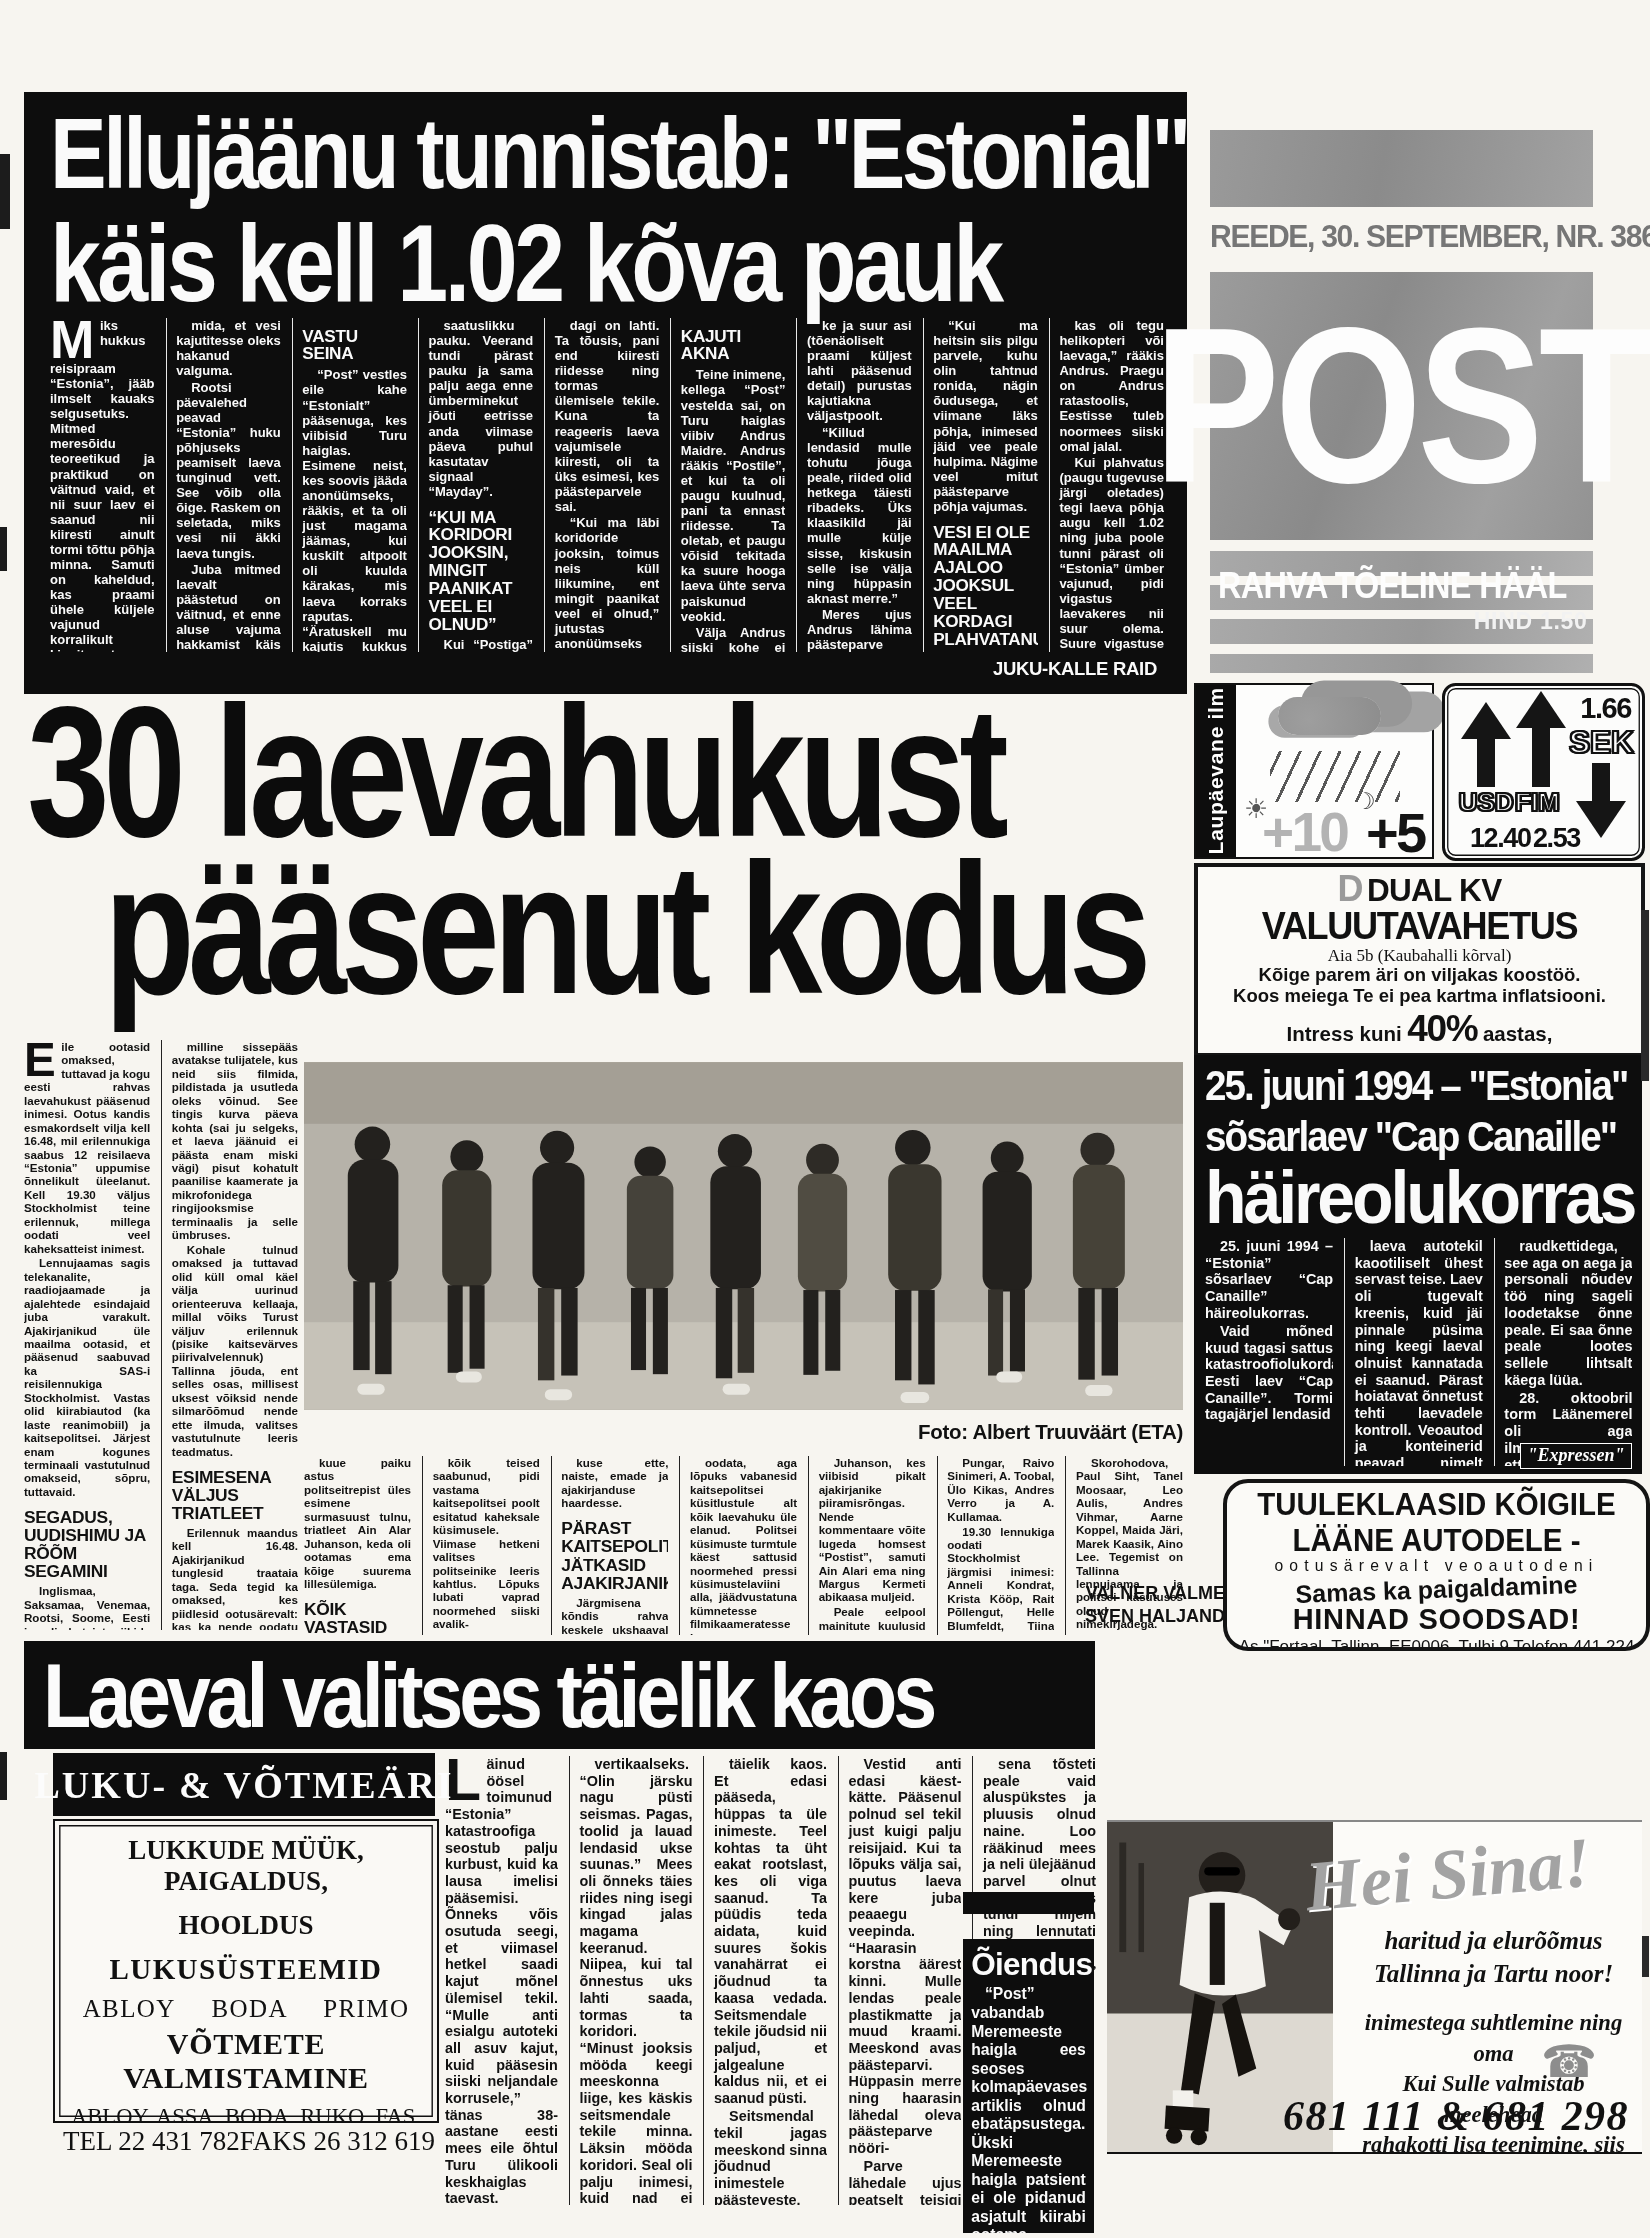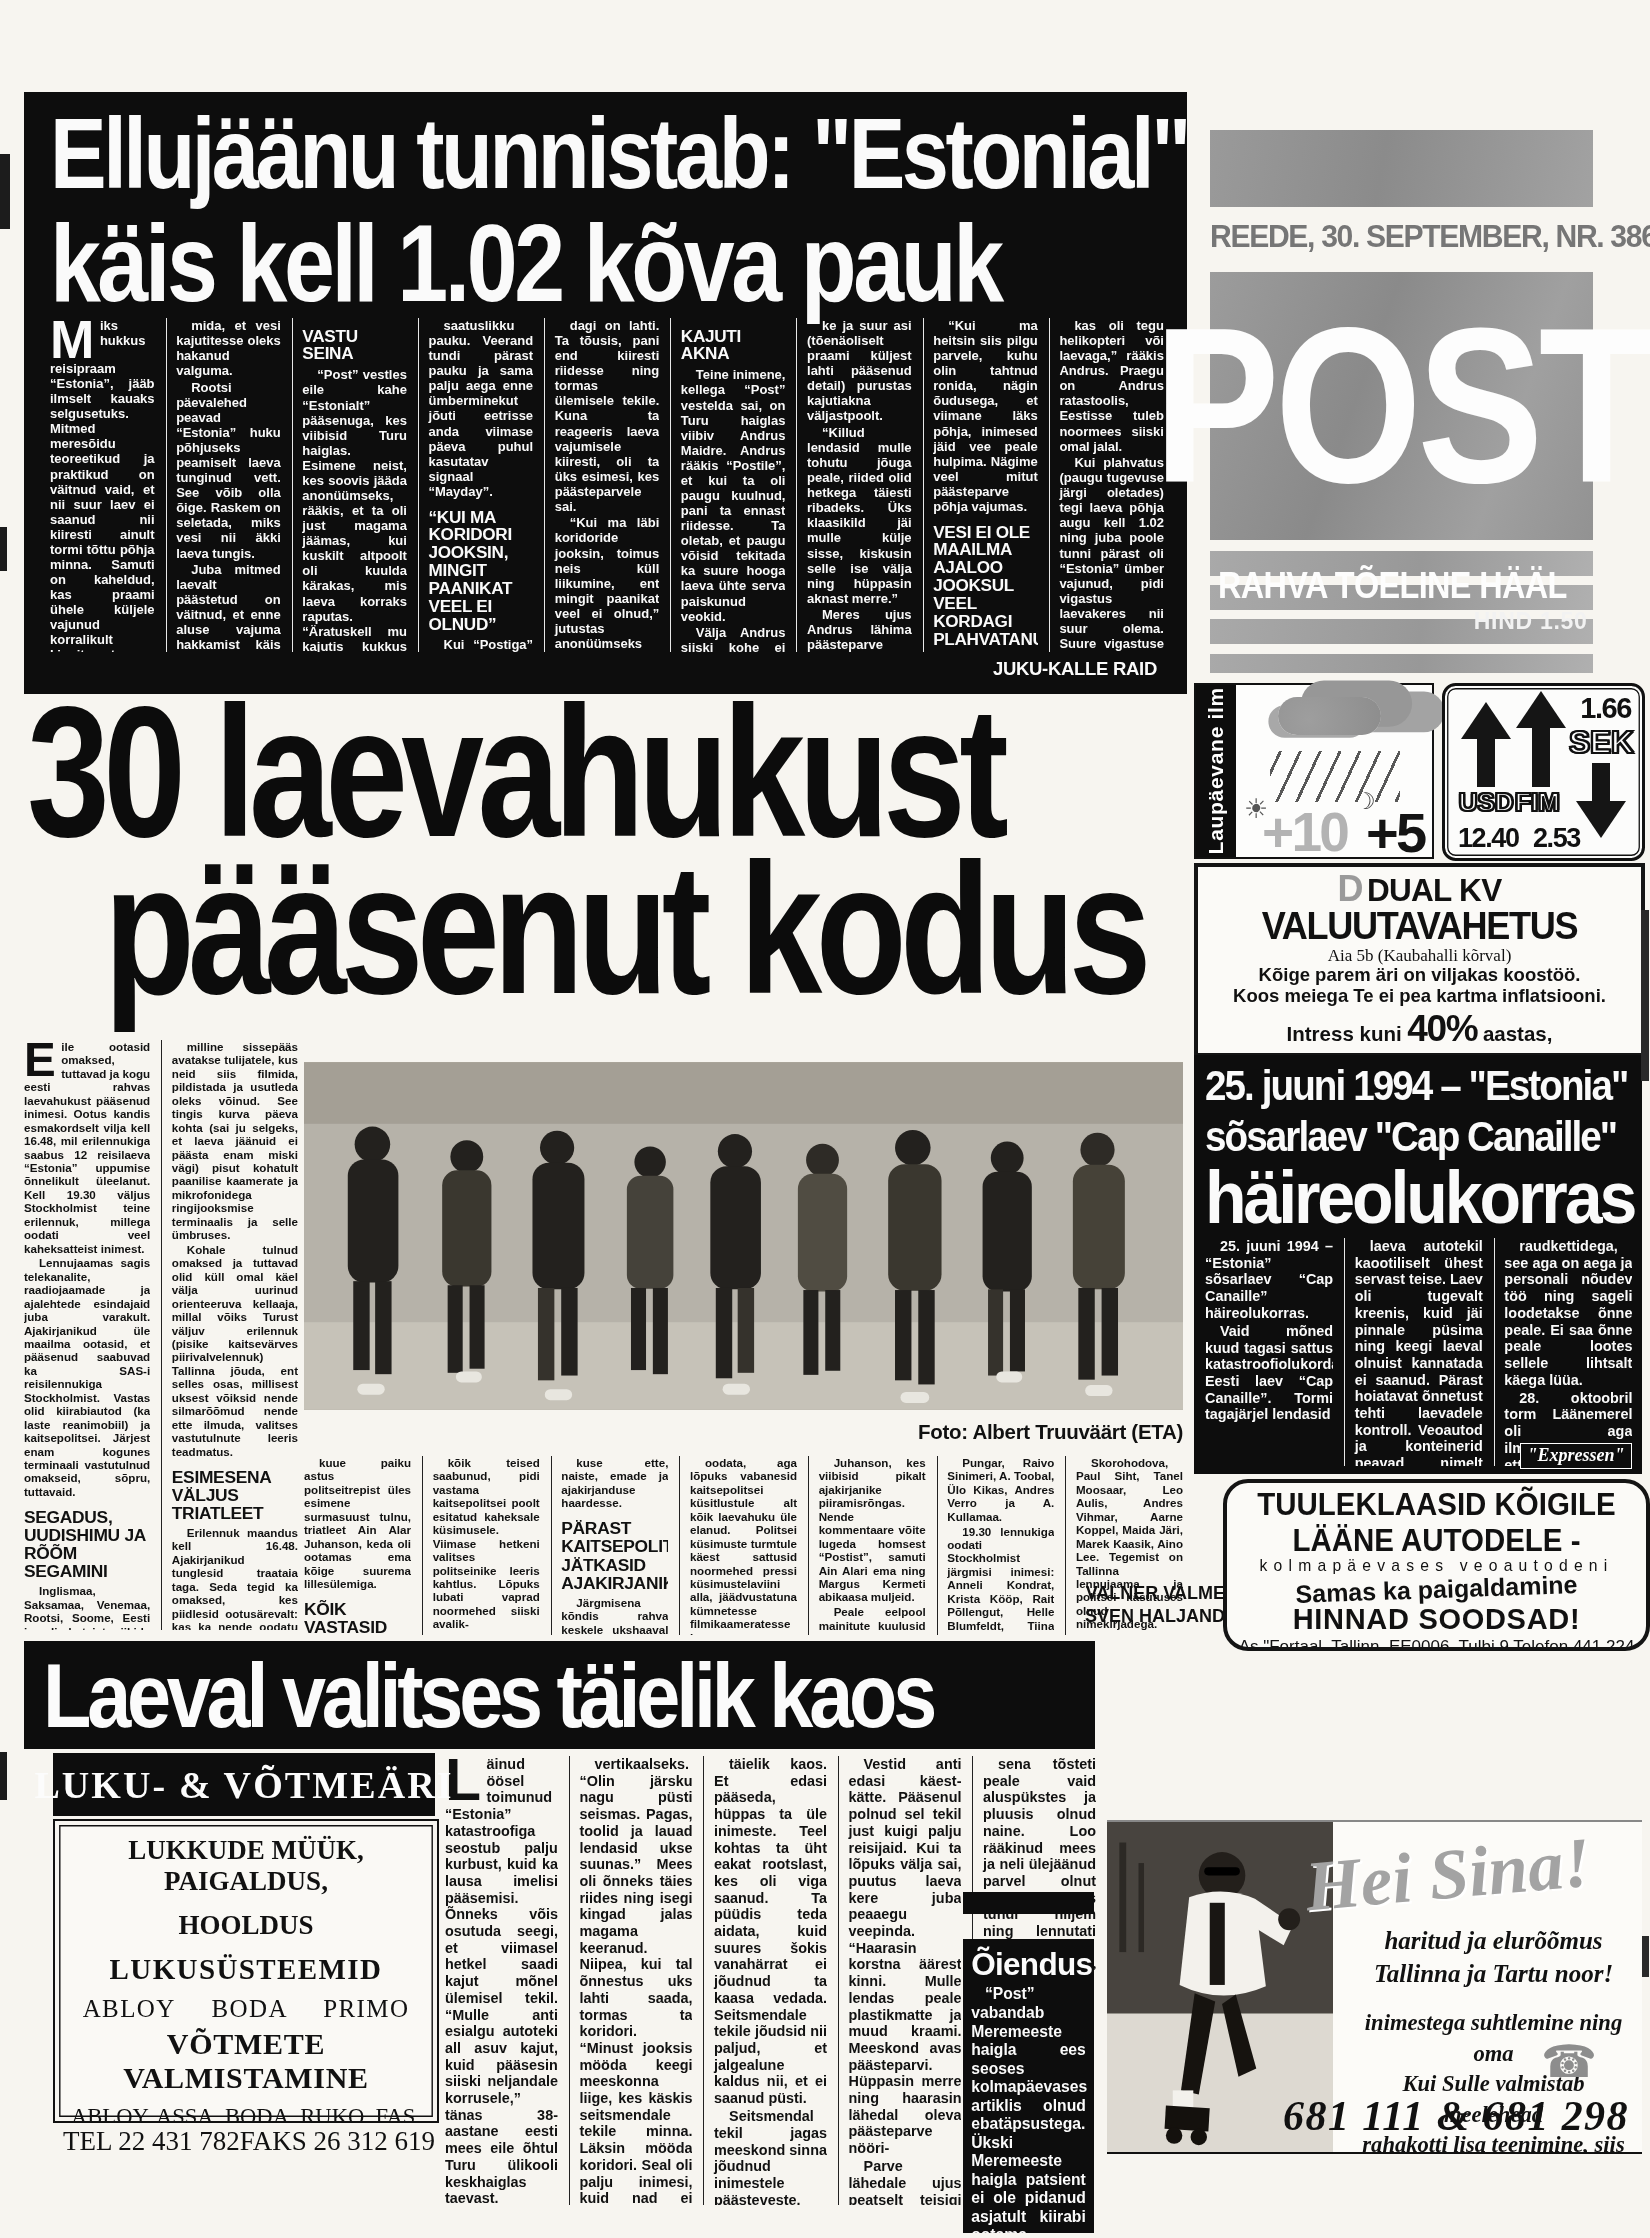--- a/index.html
+++ b/index.html
@@ -48,21 +48,21 @@
   .curr{position:absolute;left:1442px;top:683px;width:197px;height:172px;border:3.4px solid #111;border-radius:13.7px;background:#fcfcfb;box-shadow:inset 0 0 0 2.1px #fcfcfb,inset 0 0 0 3.4px #111;}
   .arr{position:absolute;display:flex;flex-direction:column;align-items:center;}
   .arr .head-up{width:0;height:0;border-left:25px solid transparent;border-right:25px solid transparent;border-bottom:37px solid #151515;}
   .arr .head-down{width:0;height:0;border-left:25px solid transparent;border-right:25px solid transparent;border-top:37px solid #151515;}
   .arr .stem{width:18px;background:#151515;}
   .bubble{color:#fff;font-weight:800;-webkit-text-stroke:2.1px #111;text-shadow:1.4px 1.4px 0 #111,-1.4px -1.4px 0 #111,1.4px -1.4px 0 #111,-1.4px 1.4px 0 #111;}
   .c-166{position:absolute;right:11px;top:5.5px;font-size:29px;font-weight:800;letter-spacing:-1.4px;}
   .c-sek{position:absolute;right:8.2px;top:38px;font-size:31.5px;}
   .c-usd{position:absolute;left:13.7px;bottom:40px;font-size:26px;}
   .c-fim{position:absolute;left:70px;bottom:40px;font-size:26px;}
-  .c-v1{position:absolute;left:13px;bottom:4.1px;font-size:27px;font-weight:800;letter-spacing:-1.4px;margin-top:23px;}
+  .c-v1{position:absolute;left:25px;bottom:4.1px;font-size:27px;font-weight:800;letter-spacing:-1.4px;margin-top:23px;}
   .c-v2{position:absolute;left:88px;bottom:4.1px;font-size:27px;font-weight:800;letter-spacing:-1.4px;}
   
   .dual{position:absolute;left:1194px;top:863px;width:443px;height:186px;border:4.1px solid #141414;background:#fbfaf7;text-align:center;overflow:hidden;}
   .dual .t-row{margin-top:4.1px;font-size:31.5px;font-weight:800;letter-spacing:-0.7px;line-height:1;}
   .dual .t-row .d-logo{color:#9a9a9a;font-size:36px;font-weight:800;margin-right:4.1px;}
   .dual .valut{font-size:38px;font-weight:800;letter-spacing:-1.4px;line-height:1.02;transform:scaleX(.95);}
   .dual .aia{font-size:17px;line-height:1.15;font-family:"Liberation Serif",serif;}
   .dual .b1{font-size:18.5px;font-weight:700;line-height:1.12;}
   .dual .intr{font-size:20.5px;font-weight:700;line-height:1.2;}
   .dual .intr b{font-size:37px;font-weight:800;letter-spacing:-1.4px;}
@@ -377,21 +377,21 @@
           <p class="para">raudkettidega, see aga on aega ja personali nõudev töö ning sageli loodetakse õnne peale. Ei saa õnne peale lootes sellele lihtsalt käega lüüa.</p>
           <p class="para">28. oktoobril torm Läänemerel oli aga ilmaennustusest ette teada…</p>
         </div>
       </div>
     <div class="cap-credit">"Expressen"</div>
   </div>
 
   <div class="tuule">
     <div class="t1">TUULEKLAASID KÕIGILE</div>
     <div class="t1">LÄÄNE AUTODELE -</div>
-    <div class="t3">kolmapäevases veoautodeni</div>
+    <div class="t3">ootusärevalt veoautodeni</div>
     <div class="t4">Samas ka paigaldamine</div>
     <div class="t5">HINNAD SOODSAD!</div>
     <div class="t6">As "Fortaal, Tallinn, EE0006, Tulbi 9 Telefon 441 224</div>
   </div>
 
   <div class="kaos-bar">
     <span>Laeval valitses täielik kaos</span>
   </div>
   <div class="kaos-body cols cols-light">
       <div class="article-col">

